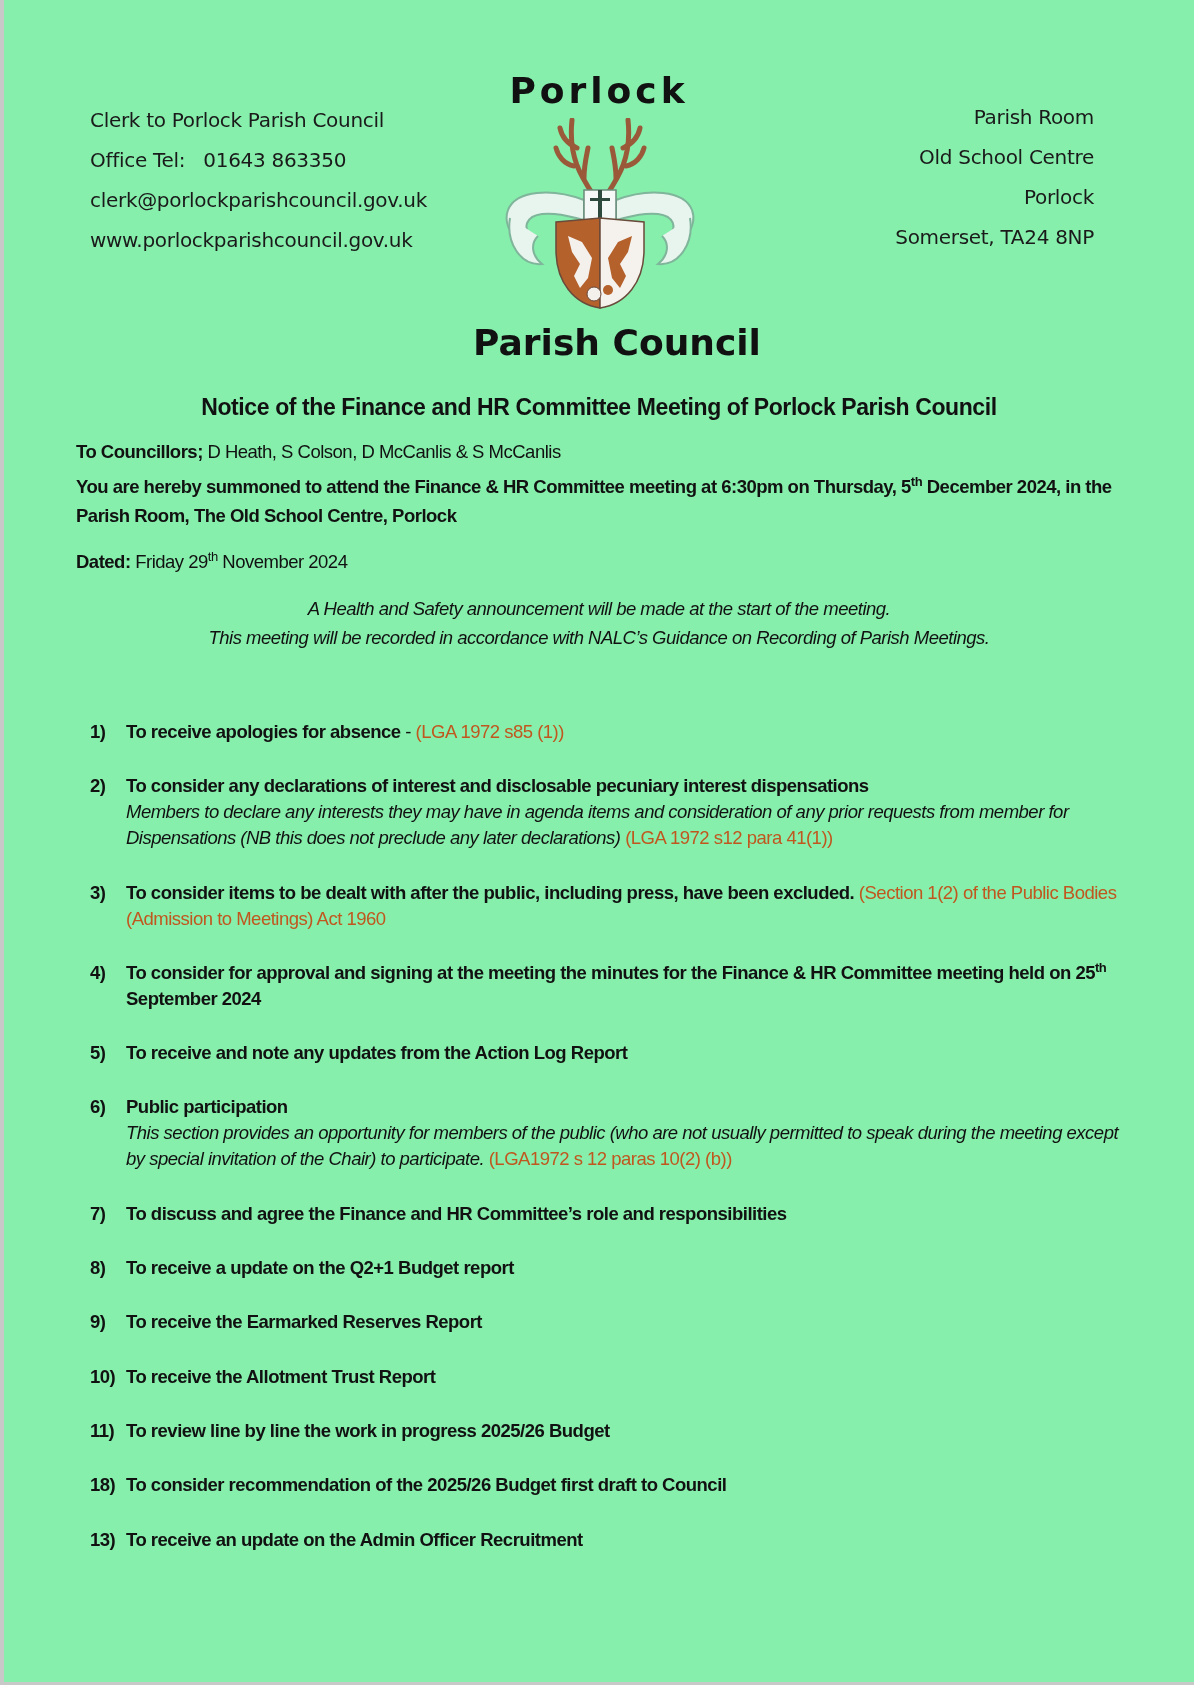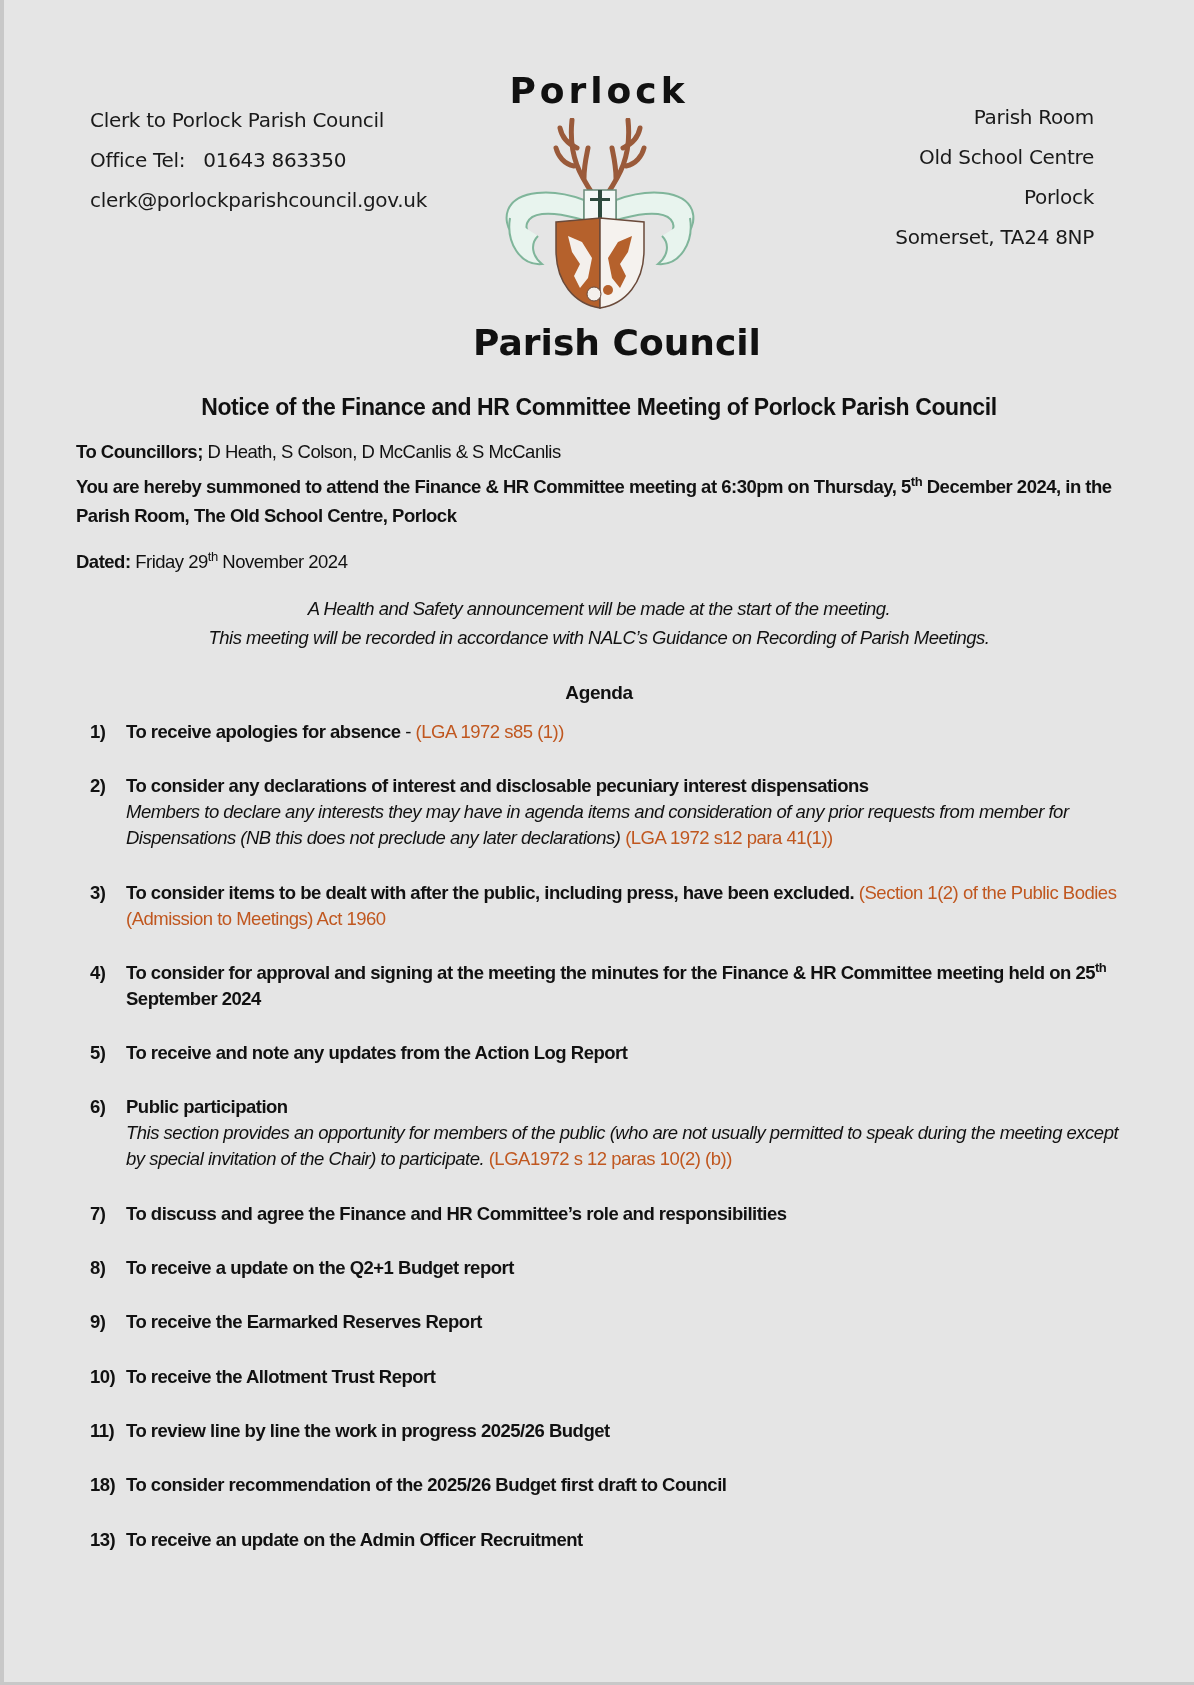--- a/index.html
+++ b/index.html
@@ -1,19 +1,19 @@
 <!DOCTYPE html>
 <html><head>
   <meta charset="utf-8">
   <style>
     * { box-sizing: border-box; margin: 0; padding: 0; }
     html, body { width: 1194px; height: 1685px; background: #c8c8c8; overflow: hidden; }
     .page {
       position: absolute; left: 4px; top: 0; width: 1190px; height: 1682px;
-      background: #e5e5e5; color: #111;
+      background: #86efac; color: #111;
       font-family: "Liberation Sans", sans-serif;
     }
     .contact-left {
       position: absolute; left: 86px; top: 100px;
       font-size: 20px; line-height: 40px; color: #1a1a1a;
       font-family: "DejaVu Sans", sans-serif; letter-spacing: -0.3px;
     }
     .contact-left div, .contact-right div { white-space: nowrap; }
     .contact-right {
       position: absolute; right: 100px; top: 97px; text-align: right;
@@ -63,20 +63,21 @@
   </style>
 </head>
 <body>
 
 <div class="page">
 
   <div class="contact-left">
     <div>Clerk to Porlock Parish Council</div>
     <div style="white-space:pre">Office Tel:   01643 863350</div>
     <div>clerk@porlockparishcouncil.gov.uk</div>
+    <div>www.porlockparishcouncil.gov.uk</div>
   </div>
 
   <div class="crest-title-top">Porlock</div>
 
   <div class="crest">
     <svg width="196" height="202" viewBox="0 0 196 202">
 
       <g stroke="#9a5a3a" stroke-width="5" fill="none" stroke-linecap="round">
         <path d="M92 78 C80 60 66 40 70 2"></path>
         <path d="M75 30 C66 26 60 20 58 10"></path>
@@ -128,21 +129,20 @@
     <span>You are hereby summoned to attend the Finance &amp; HR Committee meeting at 6:30pm on Thursday, 5</span><sup>th</sup><span> December 2024, in the Parish Room, The Old School Centre, Porlock</span>
   </div>
 
   <div class="body-text" style="top:547px">
     <span class="b">Dated:</span><span> Friday 29</span><sup>th</sup><span> November 2024</span>
   </div>
 
   <div class="center-italic" style="top:594px">A Health and Safety announcement will be made at the start of the meeting.</div>
   <div class="center-italic" style="top:623px">This meeting will be recorded in accordance with NALC’s Guidance on Recording of Parish Meetings.</div>
 
-  <div class="agenda-heading">Agenda</div>
 
   <div class="agenda-item" style="top:719px">
     <div class="agenda-num">1)</div>
     <div class="agenda-content">
       <span class="agenda-title">To receive apologies for absence</span><span style="white-space:pre"> - </span><span class="ref">(LGA 1972 s85 (1))</span>
     </div>
   </div>
 
   <div class="agenda-item" style="top:773px">
     <div class="agenda-num">2)</div>

